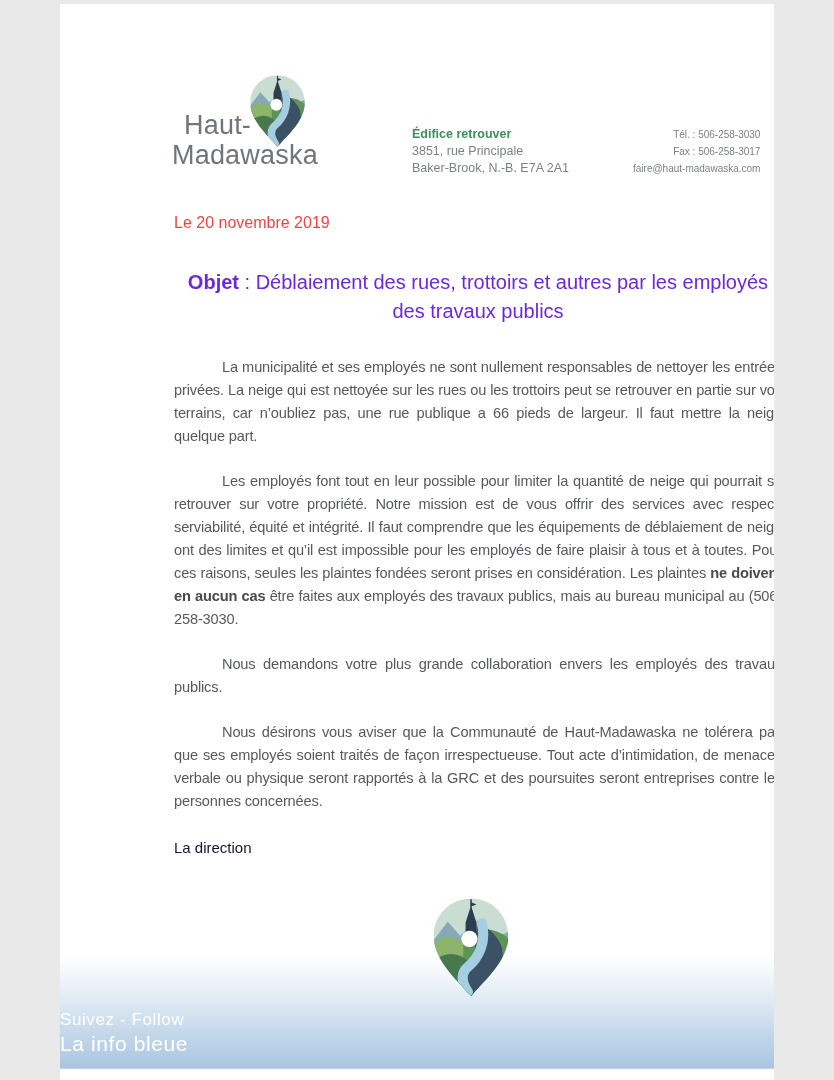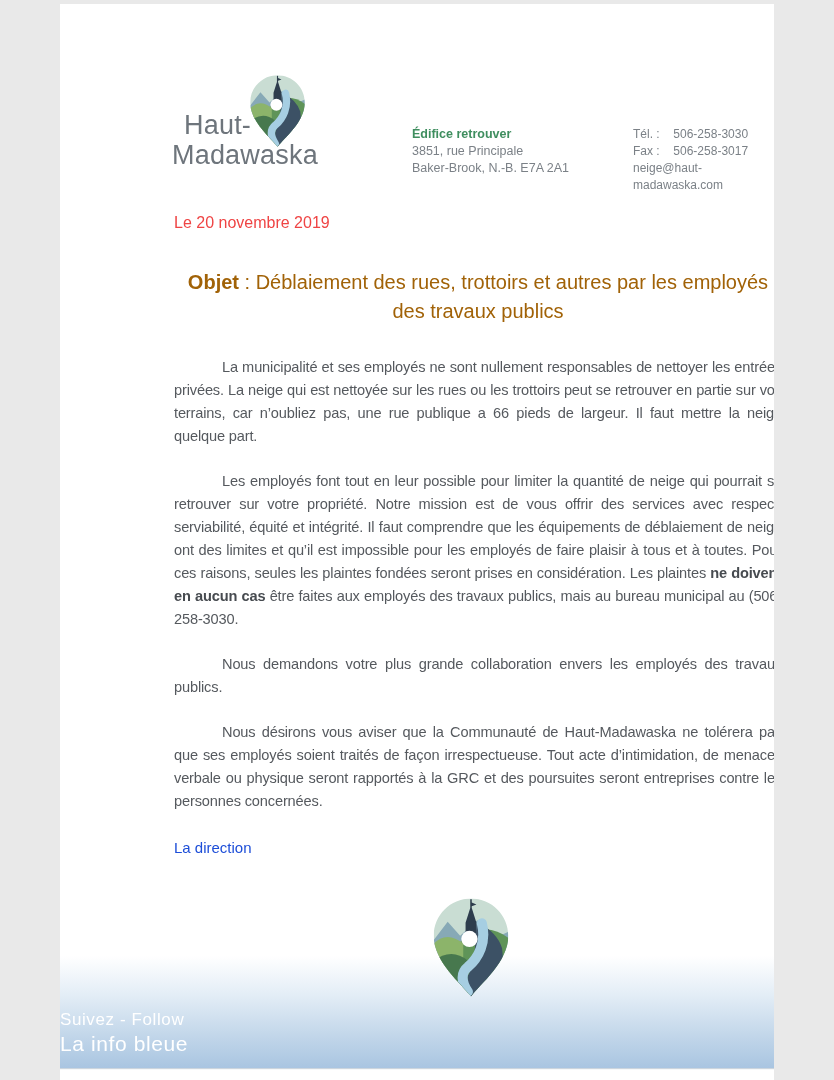--- a/index.html
+++ b/index.html
@@ -51,60 +51,61 @@
     line-height: 17px;
     color: #7b8187;
   }
   .address-title {
     color: #3f8e5f;
     font-weight: 700;
   }
   .contact-block {
     position: absolute;
     left: 573px; top: 122px;
-    font-size: 12px;
+    font-size: 10px;
     line-height: 17px;
     color: #7b8187;
+    text-align: right;
   }
   .contact-row .lbl { display: inline-block; width: 37px; }
 
   
   .letter {
     position: absolute;
     left: 114px; top: 210px;
     width: 608px;
   }
   .date-line {
     font-size: 16px;
     color: #ef4444;
     margin: 0 0 36px 0;
   }
   .subject {
     max-width: 600px;
     margin: 0 auto 30px auto;
     text-align: center;
     font-size: 20px;
     line-height: 29px;
-    color: #a16207;
+    color: #6d28d9;
   }
   .subject .subject-label { font-weight: 700; }
   .para {
     margin: 0 0 22px 0;
     font-size: 14.6px;
     line-height: 23px;
     letter-spacing: -0.15px;
     text-align: justify;
     text-indent: 48px;
     color: #55595e;
   }
   .para .bold-inline { font-weight: 700; color: #474b50; }
   .closing-line {
     margin-top: 26px;
     font-size: 15px;
-    color: #1d4ed8;
+    color: #0f172a;
   }
 
   
   .footer-band {
     position: absolute;
     left: 0; top: 952px;
     width: 834px; height: 112px;
     background: linear-gradient(to bottom,
       rgba(255,255,255,0) 0%,
       #e3edf6 35%,
@@ -168,21 +169,21 @@
   <div class="contact-block">
     <div class="contact-row">
       <span class="lbl">Tél. :</span>
       <span>506-258-3030</span>
     </div>
     <div class="contact-row">
       <span class="lbl">Fax :</span>
       <span>506-258-3017</span>
     </div>
     <div class="contact-row">
-      <span>neige@haut-madawaska.com</span>
+      <span>faire@haut-madawaska.com</span>
     </div>
   </div>
 
   <div class="letter">
     <p class="date-line">Le 20 novembre 2019</p>
 
     <div class="subject">
       <span class="subject-label">Objet</span><span> : Déblaiement des rues, trottoirs et autres par les employés des travaux publics</span>
     </div>
 

